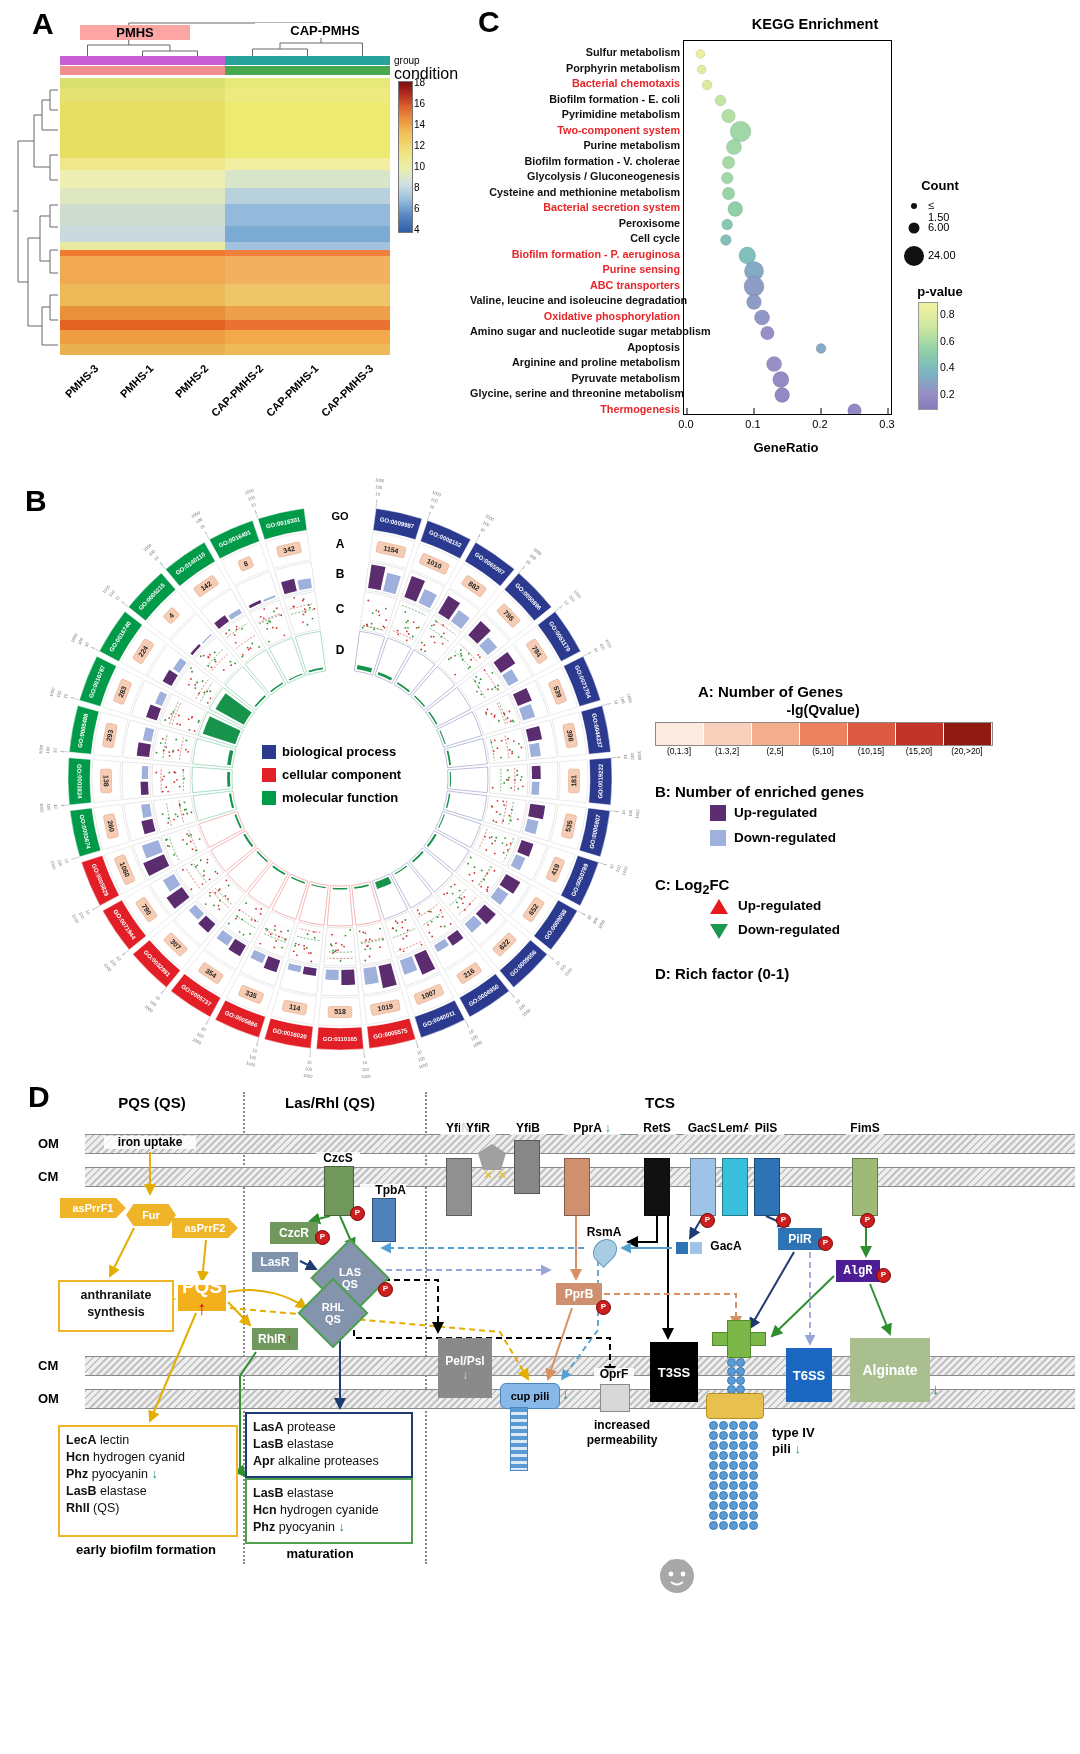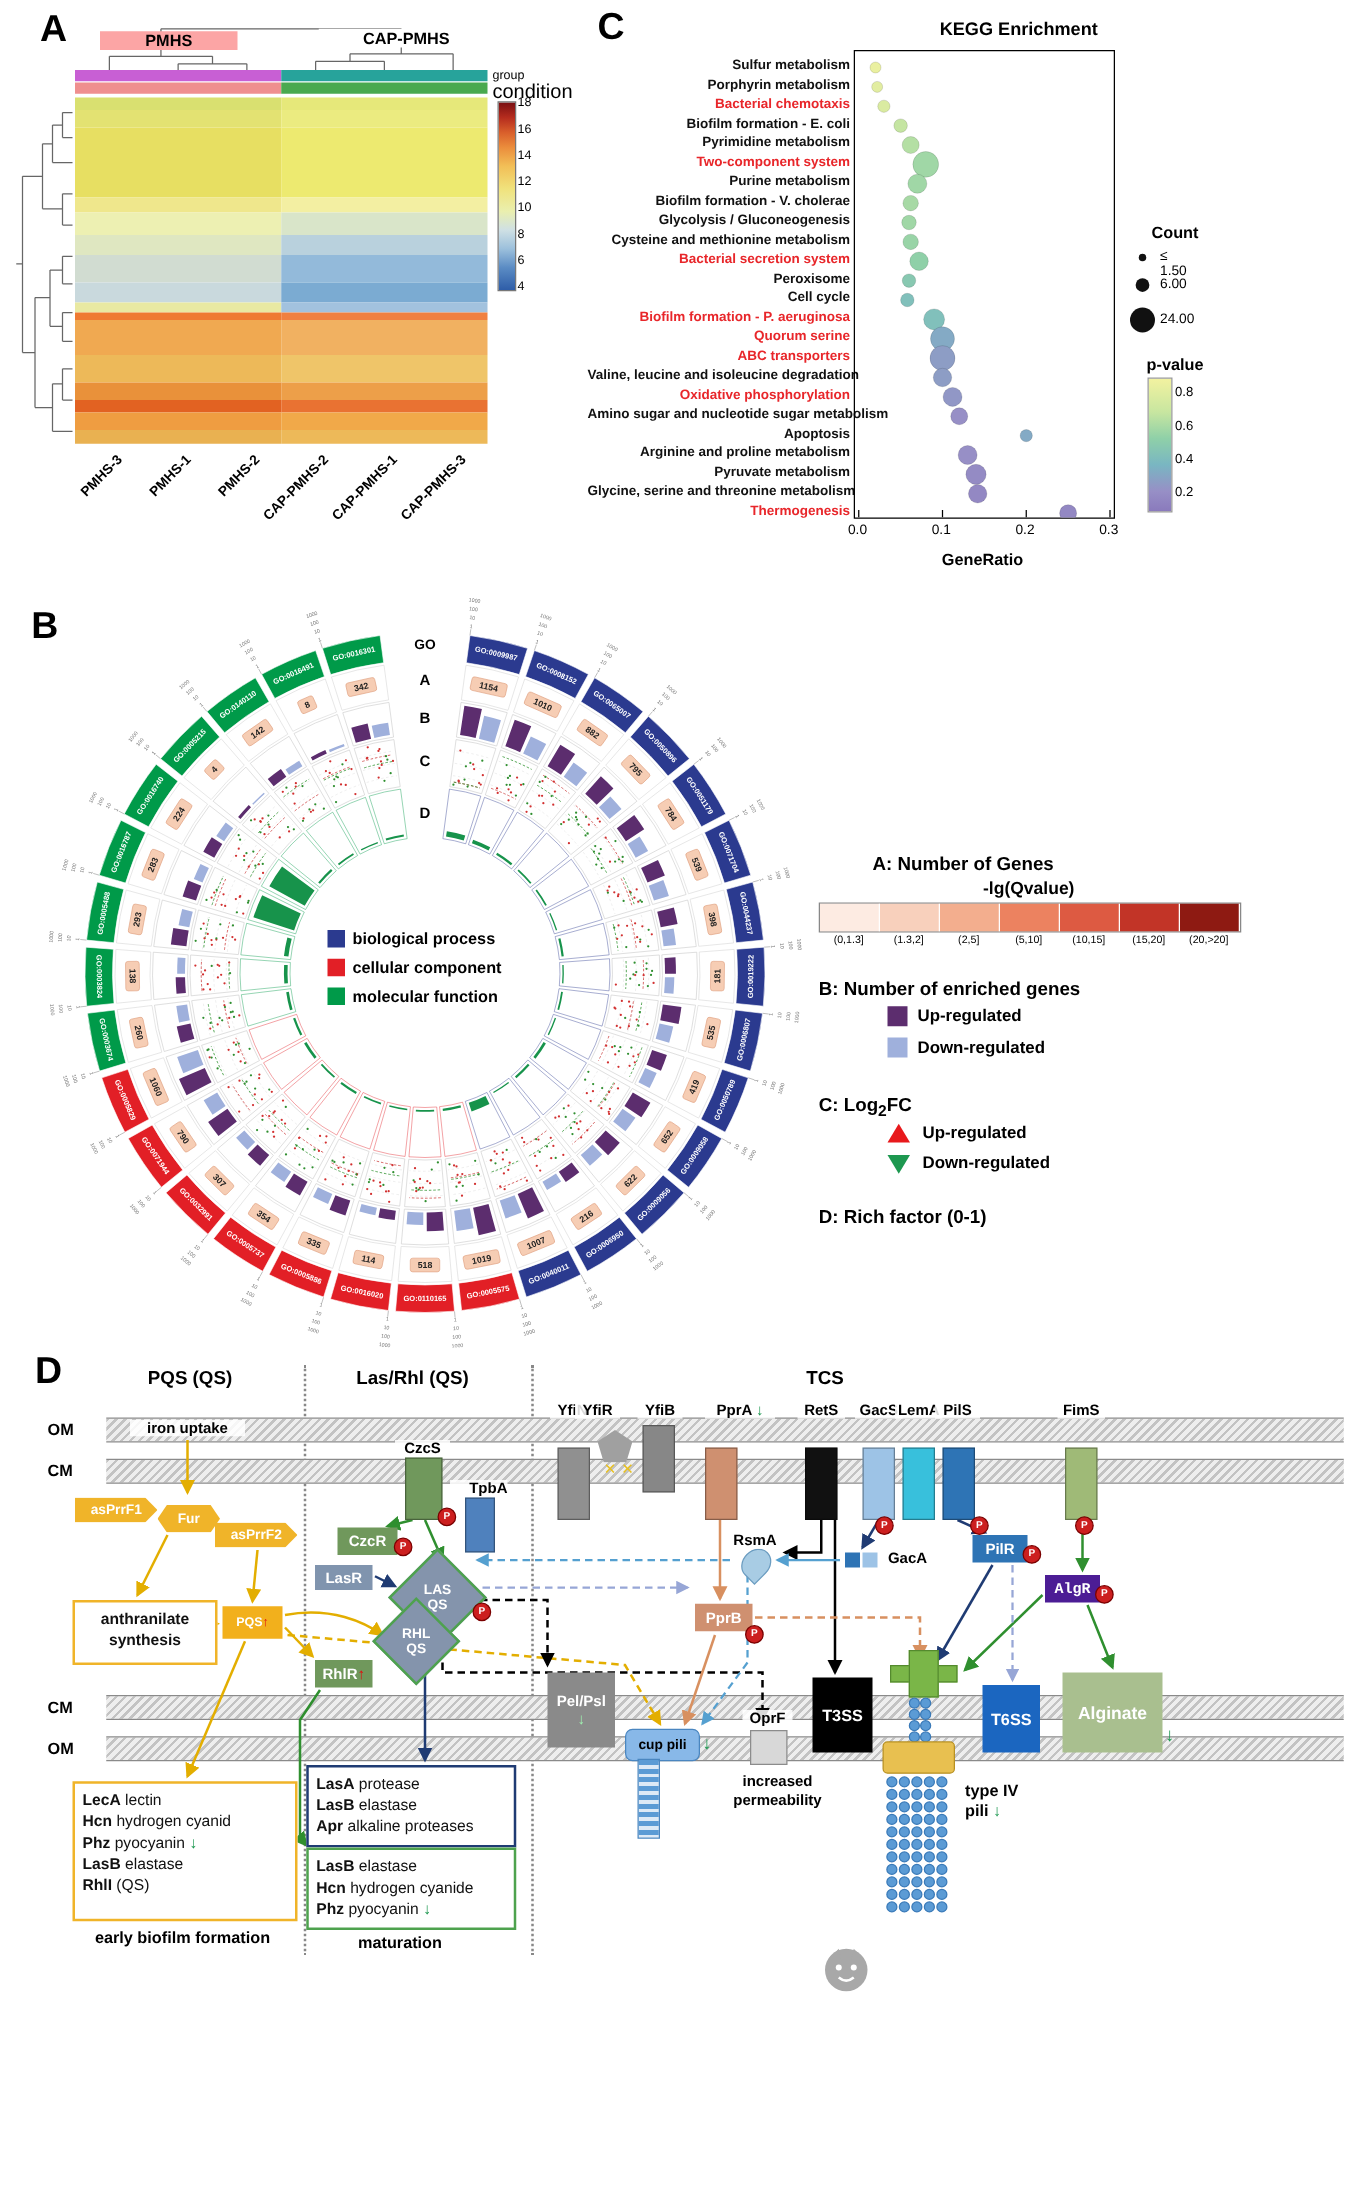--- a/index.html
+++ b/index.html
@@ -152,21 +152,21 @@
         <div style="position: absolute; left: 0px; top: 108px; color: rgb(17, 17, 17);" class="klabel">Pyrimidine metabolism</div>
         <div style="position: absolute; left: 0px; top: 123.5px; color: rgb(232, 38, 42);" class="klabel">Two-component system</div>
         <div style="position: absolute; left: 0px; top: 139px; color: rgb(17, 17, 17);" class="klabel">Purine metabolism</div>
         <div style="position: absolute; left: 0px; top: 154.5px; color: rgb(17, 17, 17);" class="klabel">Biofilm formation - V. cholerae</div>
         <div style="position: absolute; left: 0px; top: 170px; color: rgb(17, 17, 17);" class="klabel">Glycolysis / Gluconeogenesis</div>
         <div style="position: absolute; left: 0px; top: 185.5px; color: rgb(17, 17, 17);" class="klabel">Cysteine and methionine metabolism</div>
         <div style="position: absolute; left: 0px; top: 201px; color: rgb(232, 38, 42);" class="klabel">Bacterial secretion system</div>
         <div style="position: absolute; left: 0px; top: 216.5px; color: rgb(17, 17, 17);" class="klabel">Peroxisome</div>
         <div style="position: absolute; left: 0px; top: 232px; color: rgb(17, 17, 17);" class="klabel">Cell cycle</div>
         <div style="position: absolute; left: 0px; top: 247.5px; color: rgb(232, 38, 42);" class="klabel">Biofilm formation - P. aeruginosa</div>
-        <div style="position: absolute; left: 0px; top: 263px; color: rgb(232, 38, 42);" class="klabel">Quorum serine</div>
+        <div style="position: absolute; left: 0px; top: 263px; color: rgb(232, 38, 42);" class="klabel">Purine sensing</div>
         <div style="position: absolute; left: 0px; top: 278.5px; color: rgb(232, 38, 42);" class="klabel">ABC transporters</div>
         <div style="position: absolute; left: 0px; top: 294px; color: rgb(17, 17, 17);" class="klabel">Valine, leucine and isoleucine degradation</div>
         <div style="position: absolute; left: 0px; top: 309.5px; color: rgb(232, 38, 42);" class="klabel">Oxidative phosphorylation</div>
         <div style="position: absolute; left: 0px; top: 325px; color: rgb(17, 17, 17);" class="klabel">Amino sugar and nucleotide sugar metabolism</div>
         <div style="position: absolute; left: 0px; top: 340.5px; color: rgb(17, 17, 17);" class="klabel">Apoptosis</div>
         <div style="position: absolute; left: 0px; top: 356px; color: rgb(17, 17, 17);" class="klabel">Arginine and proline metabolism</div>
         <div style="position: absolute; left: 0px; top: 371.5px; color: rgb(17, 17, 17);" class="klabel">Pyruvate metabolism</div>
         <div style="position: absolute; left: 0px; top: 387px; color: rgb(17, 17, 17);" class="klabel">Glycine, serine and threonine metabolism</div>
         <div style="position: absolute; left: 0px; top: 402.5px; color: rgb(232, 38, 42);" class="klabel">Thermogenesis</div>
       </div>
@@ -1504,21 +1504,21 @@
       </svg>
 
     <div class="protlab" style="left:104px;top:56px;width:92px;">iron uptake</div>
     <div class="badge" style="left:60px;top:118px;width:66px;height:20px;clip-path:polygon(0 0,85% 0,100% 50%,85% 100%,0 100%);">asPrrF1</div>
     <div class="badge" style="left:126px;top:124px;width:50px;height:22px;clip-path:polygon(15% 0,85% 0,100% 50%,85% 100%,15% 100%,0 50%);">Fur</div>
     <div class="badge" style="left:172px;top:138px;width:66px;height:20px;clip-path:polygon(0 0,85% 0,100% 50%,85% 100%,0 100%);">asPrrF2</div>
     <div class="wbox ctr b" style="left:58px;top:200px;width:100px;height:38px;border:2px solid #f0b429;">
       <div>anthranilate</div>
       <div>synthesis</div>
     </div>
-    <div class="cbox" style="left:178px;top:205px;width:48px;height:26px;background:#f2b01c;font-size:10px;">
+    <div class="cbox" style="left:178px;top:205px;width:48px;height:26px;background:#f2b01c;font-size:19px;flex-direction:column;">
       <span>PQS</span>
         <span class="up">↑</span>
     </div>
     <div class="wbox" id="earlyBox" style="left:58px;top:345px;width:164px;height:98px;border:2.5px solid #f0b429;">
       <div><b>LecA</b> <span>lectin</span></div>
       <div><b>Hcn</b> <span>hydrogen cyanid</span></div>
       <div><b>Phz</b> <span>pyocyanin</span> <span class="dn">↓</span></div>
       <div><b>LasB</b> <span>elastase</span></div>
       <div><b>RhlI</b> <span>(QS)</span></div>
     </div>

